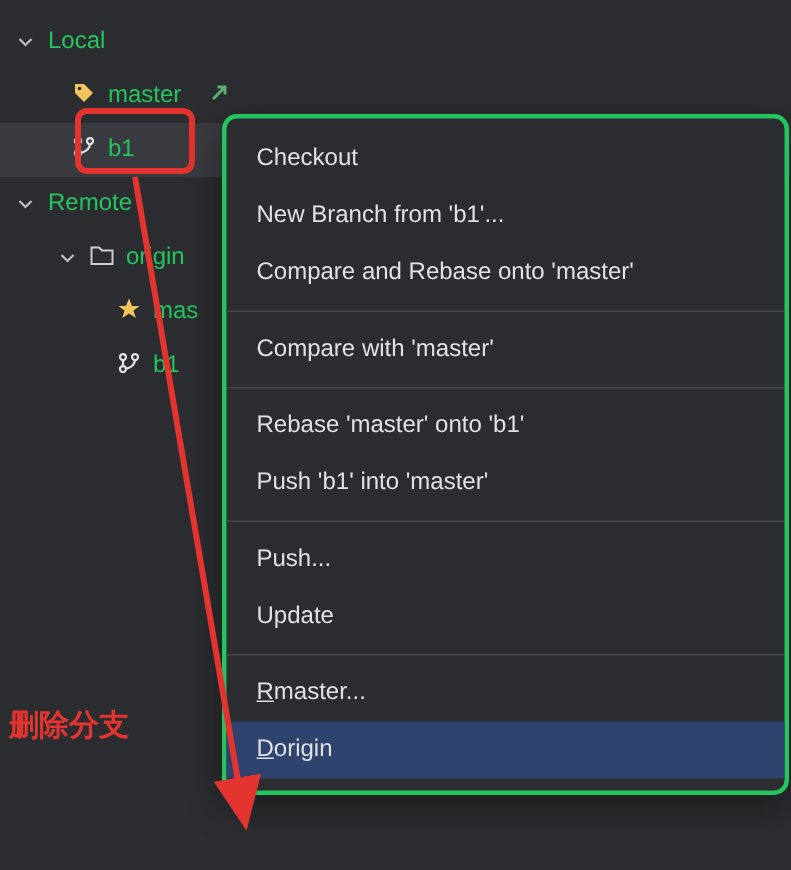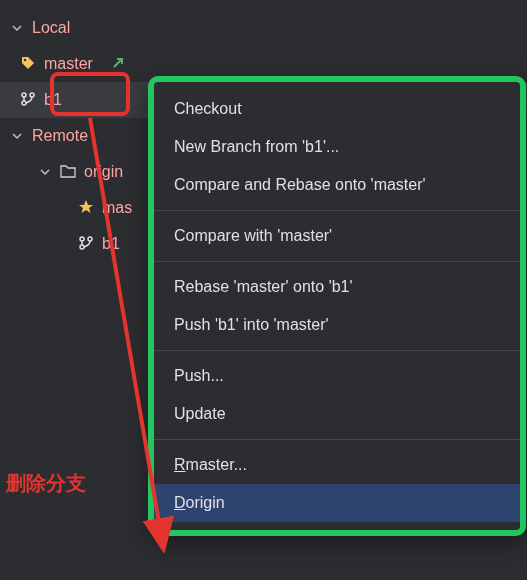--- a/index.html
+++ b/index.html
@@ -19,39 +19,39 @@
       align-items: center;
       height: 36px;
       padding-left: 10px;
       gap: 8px;
     }
     .node.selected { background: #393b40; }
     .chev {
       width: 14px; height: 14px;
       display: inline-flex; align-items: center; justify-content: center;
     }
-    .label { color: #fca5a5; font-size: 16px; }
+    .label { color: #22c55e; font-size: 16px; }
     .tag-icon { color: #f2c55c; }
-    .indent-1 { padding-left: 20px; }
+    .indent-1 { padding-left: 48px; }
     .indent-2 { padding-left: 78px; }
     .link-out { color: #5cad72; margin-left: 10px; }
     .red-box {
       position: absolute;
       left: 50px; top: 72px;
       width: 80px; height: 44px;
       border: 4px solid #e3342f;
       border-radius: 8px;
       pointer-events: none;
     }
     .context-menu {
       position: absolute;
       left: 148px; top: 76px;
       width: 378px;
       background: #2b2d30;
-      border: 6px solid #22c55e;
+      border: 3px solid #22c55e;
       border-radius: 10px;
       padding: 8px 0;
       box-shadow: 0 8px 24px rgba(0,0,0,0.4);
     }
     .menu-item {
       height: 38px;
       padding: 0 20px;
       display: flex;
       align-items: center;
       color: #dfe1e5;

